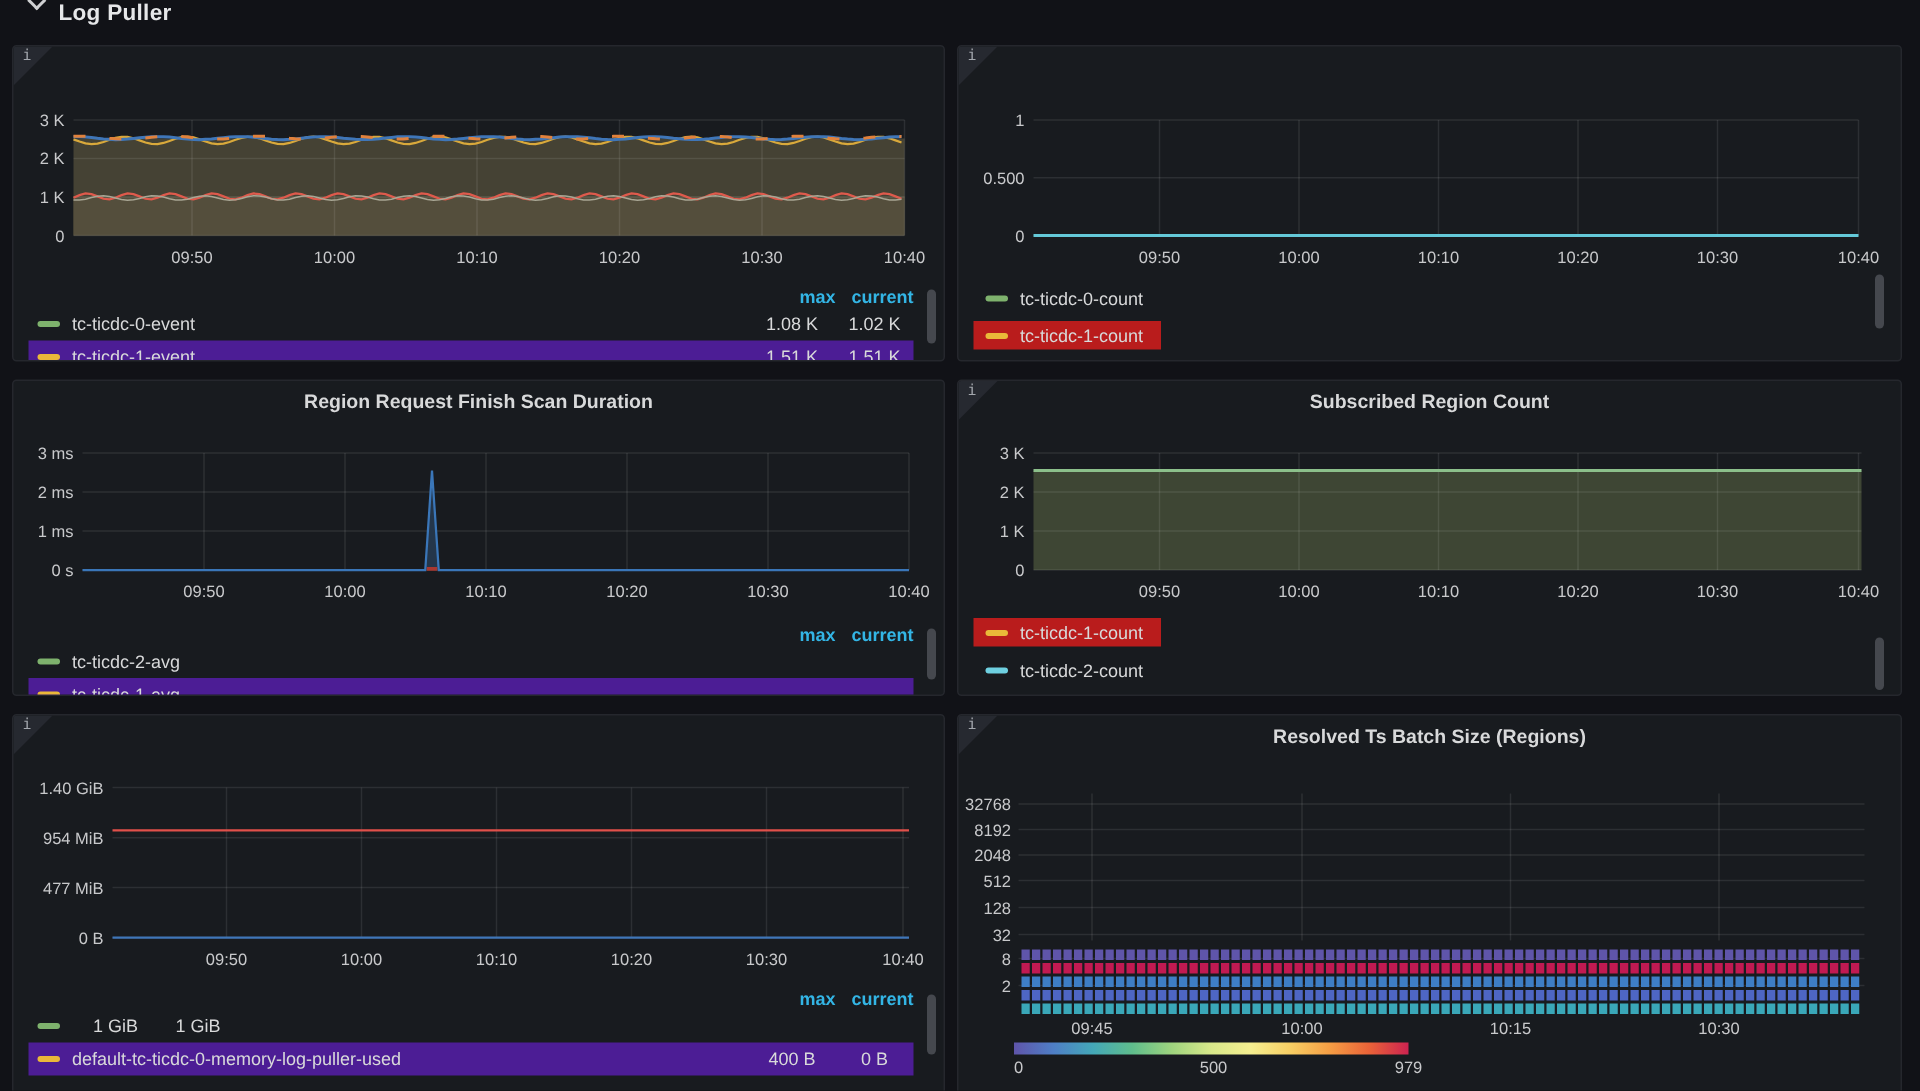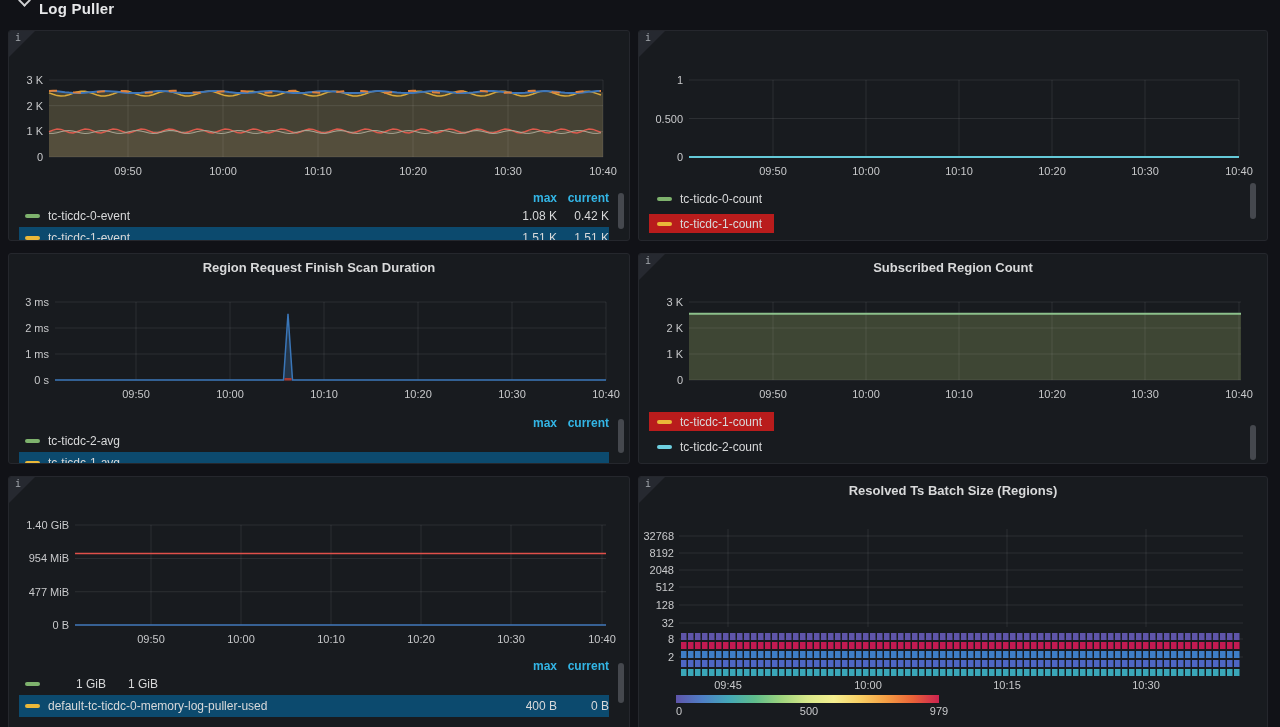--- a/index.html
+++ b/index.html
@@ -18,24 +18,24 @@
   .info-i{position:absolute;top:-25px;left:6px;font-size:10px;color:#a3a7ad;font-family:"DejaVu Sans Mono",monospace}
 
   .chart{position:absolute;left:0;top:0;display:block}
   .chart text{fill:#c8c9cb;font-size:11px;font-family:"Liberation Sans",sans-serif}
 
   .legend{position:absolute;left:10px;right:20px;z-index:2;font-size:12px}
   .lgd-hdr{display:flex;justify-content:flex-end;align-items:flex-end;height:18px;color:#33b5e5;font-weight:700}
   .lgd-hdr .hc1{width:58px;text-align:right}
   .lgd-hdr .hc2{width:52px;text-align:right}
   .lgd-row{display:flex;align-items:center;height:22px}
-  .lgd-row.hl{background:#0c4a6e}
+  .lgd-row.hl{background:#4c1d95}
   .swatch{width:15px;height:4px;border-radius:2px;margin:0 8px 0 6px;flex:none}
   .lgd-label{flex:1;color:#d8d9da;cursor:pointer;white-space:nowrap;overflow:hidden}
-  .lgd-v{width:58px;text-align:right;color:#d8d9da}
+  .lgd-v{width:58px;text-align:center;color:#d8d9da}
   .lgd-v.c2{width:52px}
   .lgd-list{display:flex;flex-direction:column;align-items:flex-start}
   .lgd-item{display:inline-flex;align-items:center;height:19px;padding:0 12px 0 2px;margin-bottom:6px;cursor:pointer}
   .lgd-item.hl{background:#b91c1c}
   .scroll-thumb{position:absolute;width:6px;border-radius:3px;background:#45484e;z-index:5;cursor:pointer}
 </style>
 </head>
 <body>
 
 <div class="section-hdr">
@@ -78,21 +78,21 @@
     </svg>
   <div class="legend" style="top: 156px;">
       <div class="lgd-hdr">
         <span class="hc1">max</span>
         <span class="hc2">current</span>
       </div>
       <div class="lgd-row">
         <span class="swatch" style="background: rgb(126, 178, 109);"></span>
         <span class="lgd-label">tc-ticdc-0-event</span>
         <span class="lgd-v">1.08 K</span>
-        <span class="lgd-v c2">0.42 K</span>
+        <span class="lgd-v c2">1.02 K</span>
       </div>
       <div class="lgd-row hl">
         <span class="swatch" style="background: rgb(234, 184, 57);"></span>
         <span class="lgd-label">tc-ticdc-1-event</span>
         <span class="lgd-v">1.51 K</span>
         <span class="lgd-v c2">1.51 K</span>
       </div>
     </div>
   <div class="scroll-thumb" style="top: 162px; height: 36px; right: 5px;"></div>
 </div>

